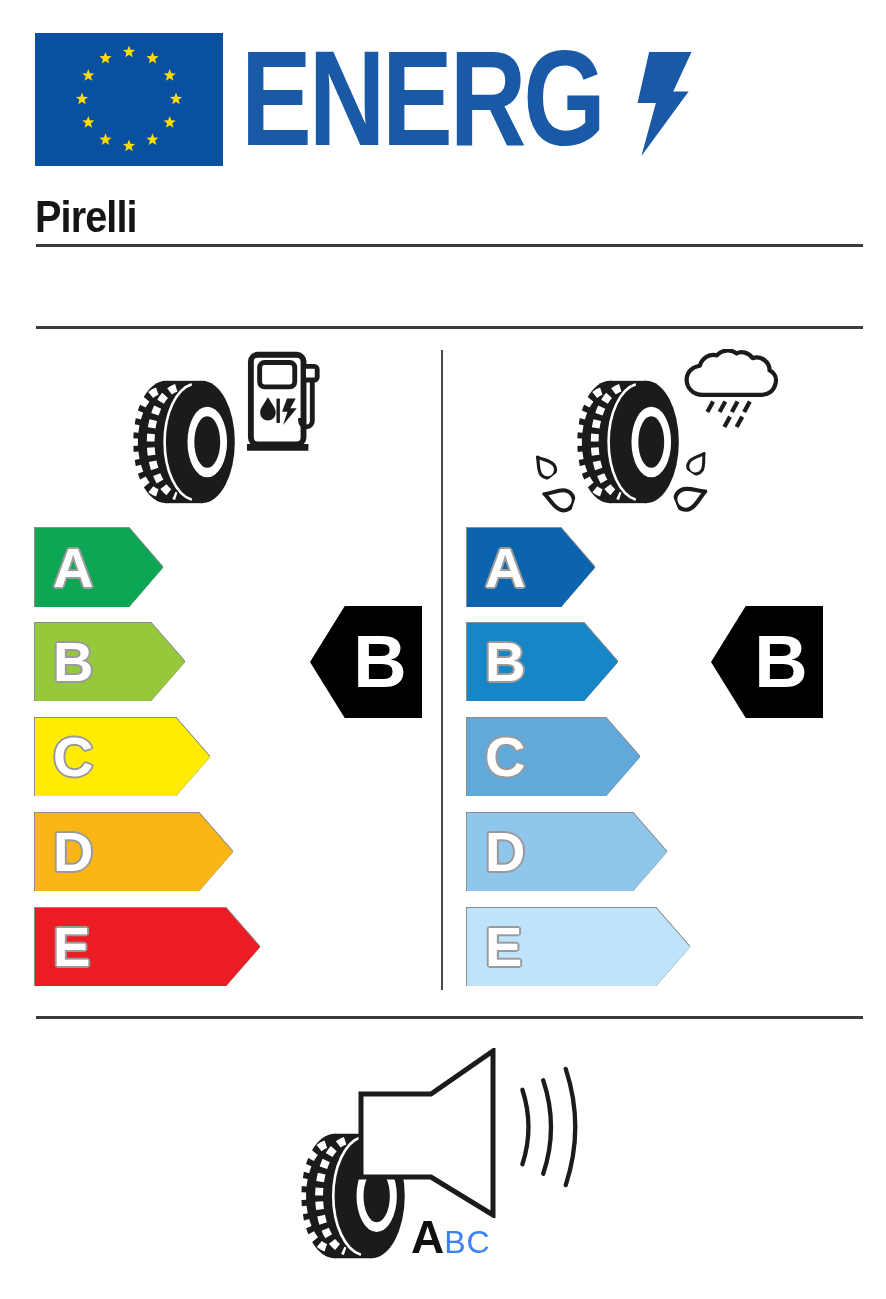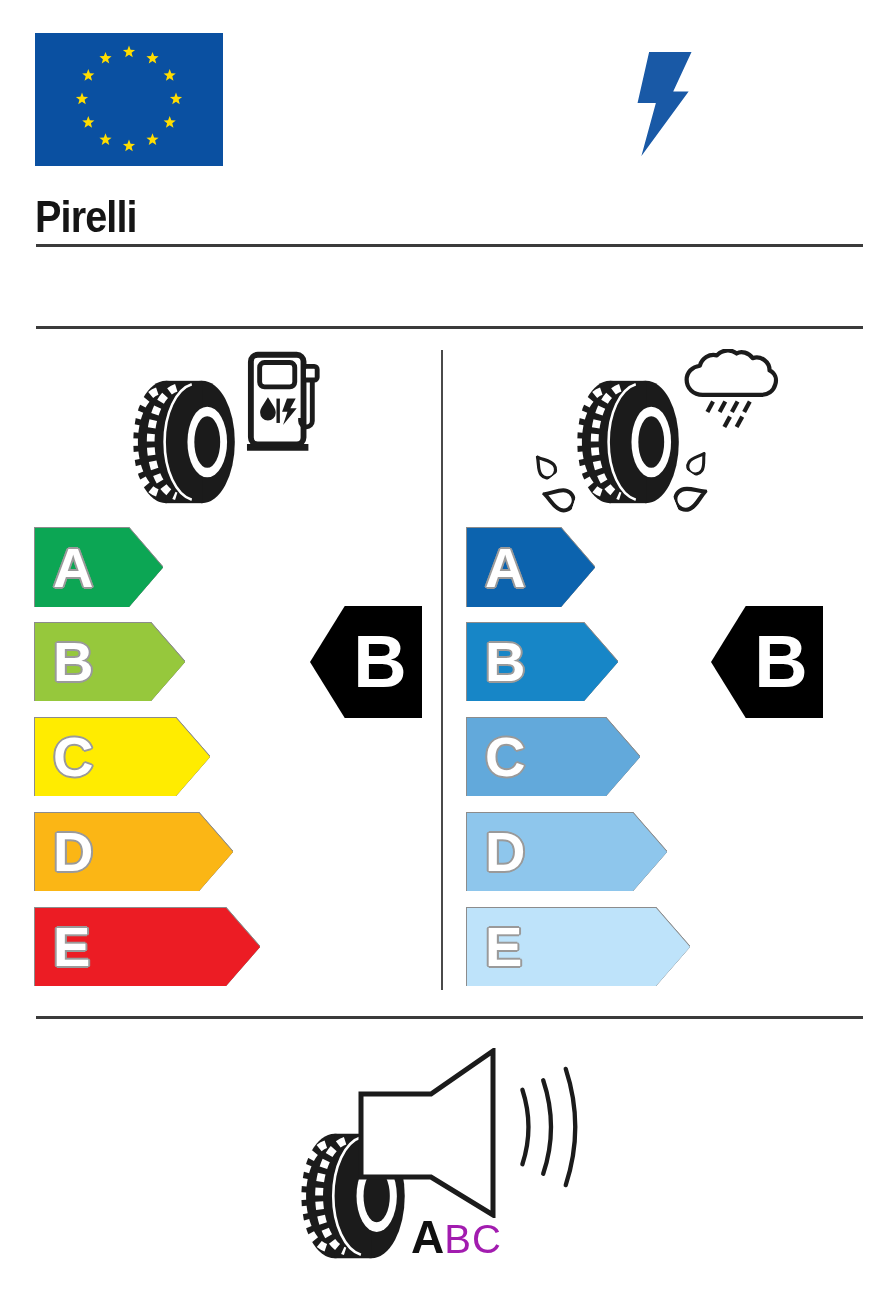--- a/index.html
+++ b/index.html
@@ -79,21 +79,21 @@
   
   .tire-bottom { position:absolute; left:296px; top:1126px; width:114px; height:140px; }
   .speaker { position:absolute; left:358px; top:1048px; width:142px; height:170px; }
   .db {
     position:absolute; left:374px; top:1112px; width:108px; text-align:center;
     font-size:40px; line-height:44px; color:#151515; white-space:nowrap;
   }
   .waves { position:absolute; left:512px; top:1062px; width:78px; height:130px; }
   .noise-classes { position:absolute; left:411px; top:1214px; display:flex; align-items:baseline; }
   .noise-main { font-size:46px; font-weight:bold; color:#111; line-height:1; }
-  .noise-others { font-size:40px; font-weight:normal; color:#a21caf; letter-spacing:1px; line-height:1; }
+  .noise-others { font-size:32px; font-weight:normal; color:#3b82f6; letter-spacing:1px; line-height:1; }
 </style>
 </head>
 <body>
 
 <div id="label">
 
   <svg width="0" height="0" style="position:absolute" aria-hidden="true">
     <defs>
       <g id="star">
         <polygon points="0,-8 2,-2.75 7.61,-2.47 3.23,1.05 4.7,6.47 0,3.4 -4.7,6.47 -3.23,1.05 -7.61,-2.47 -2,-2.75"></polygon>
@@ -159,20 +159,23 @@
       <use href="#star" transform="translate(117.5,106.7) scale(0.8)"></use>
       <use href="#star" transform="translate(94,113) scale(0.8)"></use>
       <use href="#star" transform="translate(70.5,106.7) scale(0.8)"></use>
       <use href="#star" transform="translate(53.3,89.5) scale(0.8)"></use>
       <use href="#star" transform="translate(47,66) scale(0.8)"></use>
       <use href="#star" transform="translate(53.3,42.5) scale(0.8)"></use>
       <use href="#star" transform="translate(70.5,25.3) scale(0.8)"></use>
     </g>
   </svg>
 
+  <div class="energ-wrap">
+    <span class="energ-text" style="color: rgb(25, 89, 166);">ENERG</span>
+  </div>
   <svg class="bolt" viewBox="0 0 66 110">
     <use href="#bolt-sym" fill="#1959A6"></use>
   </svg>
 
   <div class="brand">Pirelli</div>
 
   <div class="hr hr1"></div>
   <div class="hr hr2"></div>
   <div class="hr hr3"></div>
   <div class="vdiv"></div>

